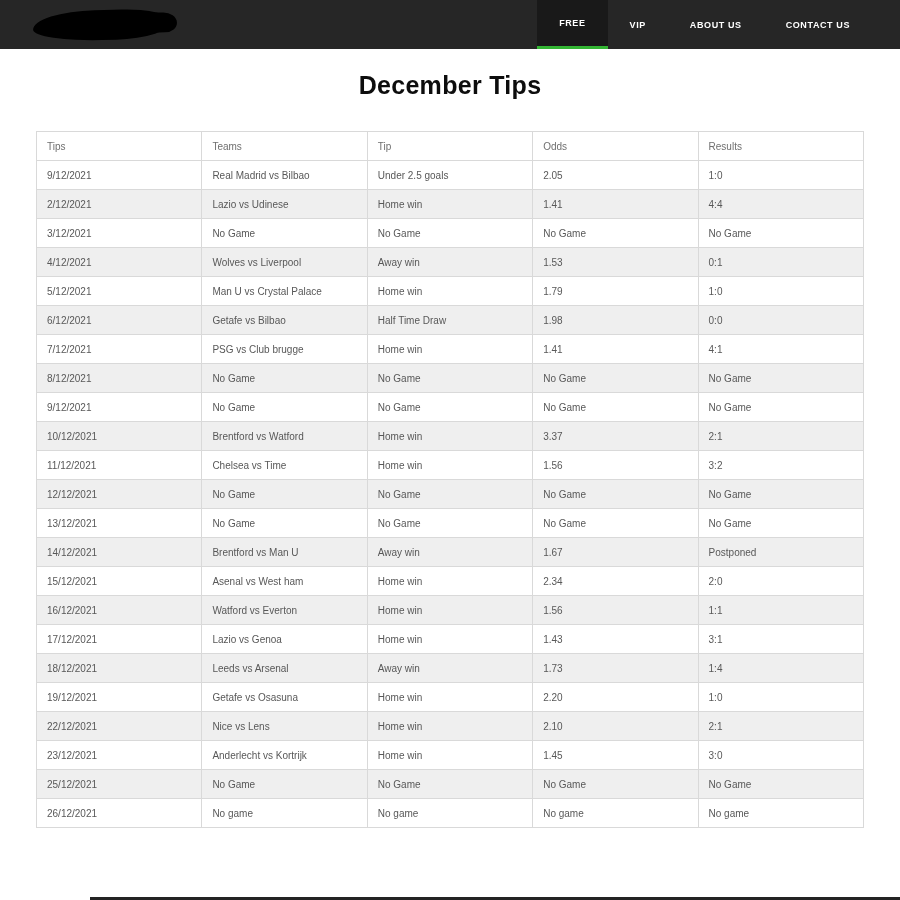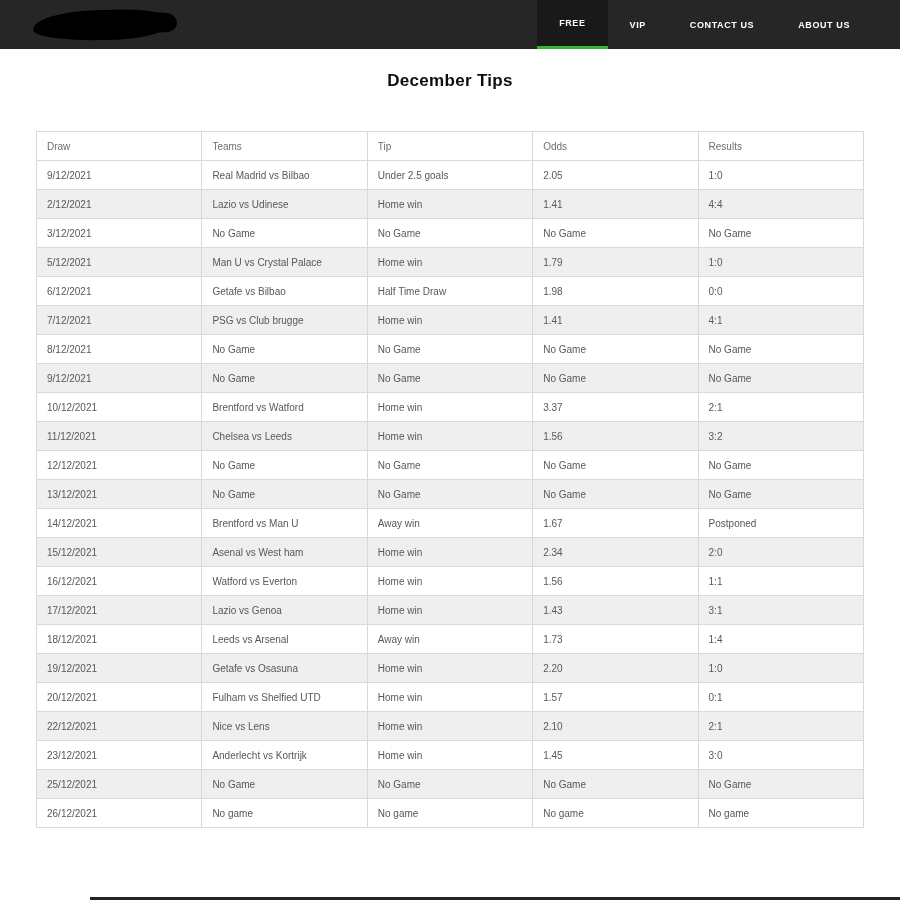--- a/index.html
+++ b/index.html
@@ -66,21 +66,21 @@
     cursor: pointer;
     white-space: nowrap;
   }
   .nav-item.active {
     background: #191919;
     border-bottom: 3px solid #33b533;
   }
   
   .page-title {
     text-align: center;
-    font-size: 17px;
+    font-size: 25px;
     font-weight: bold;
     color: #0d0d0d;
     margin: 22px 0 24px 0;
     letter-spacing: 0.3px;
   }
   
   .tips-table {
     position: absolute;
     left: 36px;
     top: 131px;
@@ -128,31 +128,31 @@
 
 <div class="page">
 
   <header class="site-header">
     <div class="logo-wrap">
       <div class="logo-blob"></div>
     </div>
     <nav class="nav" id="nav-container">
         <div class="nav-item active">FREE</div>
         <div class="nav-item">VIP</div>
+        <div class="nav-item">ABOUT US</div>
         <div class="nav-item">CONTACT US</div>
-        <div class="nav-item">ABOUT US</div>
       </nav>
   </header>
 
   <h1 class="page-title">December Tips</h1>
 
   <table class="tips-table">
     <thead>
       <tr id="table-head-row">
-          <th>Draw</th>
+          <th>Tips</th>
           <th>Teams</th>
           <th>Tip</th>
           <th>Odds</th>
           <th>Results</th>
         </tr>
     </thead>
     <tbody id="table-body">
         <tr>
           <td>9/12/2021</td>
           <td>Real Madrid vs Bilbao</td>
@@ -168,20 +168,27 @@
           <td>4:4</td>
         </tr>
         <tr>
           <td>3/12/2021</td>
           <td>No Game</td>
           <td>No Game</td>
           <td>No Game</td>
           <td>No Game</td>
         </tr>
         <tr>
+          <td>4/12/2021</td>
+          <td>Wolves vs Liverpool</td>
+          <td>Away win</td>
+          <td>1.53</td>
+          <td>0:1</td>
+        </tr>
+        <tr>
           <td>5/12/2021</td>
           <td>Man U vs Crystal Palace</td>
           <td>Home win</td>
           <td>1.79</td>
           <td>1:0</td>
         </tr>
         <tr>
           <td>6/12/2021</td>
           <td>Getafe vs Bilbao</td>
           <td>Half Time Draw</td>
@@ -211,21 +218,21 @@
         </tr>
         <tr>
           <td>10/12/2021</td>
           <td>Brentford vs Watford</td>
           <td>Home win</td>
           <td>3.37</td>
           <td>2:1</td>
         </tr>
         <tr>
           <td>11/12/2021</td>
-          <td>Chelsea vs Leeds</td>
+          <td>Chelsea vs Time</td>
           <td>Home win</td>
           <td>1.56</td>
           <td>3:2</td>
         </tr>
         <tr>
           <td>12/12/2021</td>
           <td>No Game</td>
           <td>No Game</td>
           <td>No Game</td>
           <td>No Game</td>
@@ -273,27 +280,20 @@
           <td>1:4</td>
         </tr>
         <tr>
           <td>19/12/2021</td>
           <td>Getafe vs Osasuna</td>
           <td>Home win</td>
           <td>2.20</td>
           <td>1:0</td>
         </tr>
         <tr>
-          <td>20/12/2021</td>
-          <td>Fulham vs Shelfied UTD</td>
-          <td>Home win</td>
-          <td>1.57</td>
-          <td>0:1</td>
-        </tr>
-        <tr>
           <td>22/12/2021</td>
           <td>Nice vs Lens</td>
           <td>Home win</td>
           <td>2.10</td>
           <td>2:1</td>
         </tr>
         <tr>
           <td>23/12/2021</td>
           <td>Anderlecht vs Kortrijk</td>
           <td>Home win</td>

